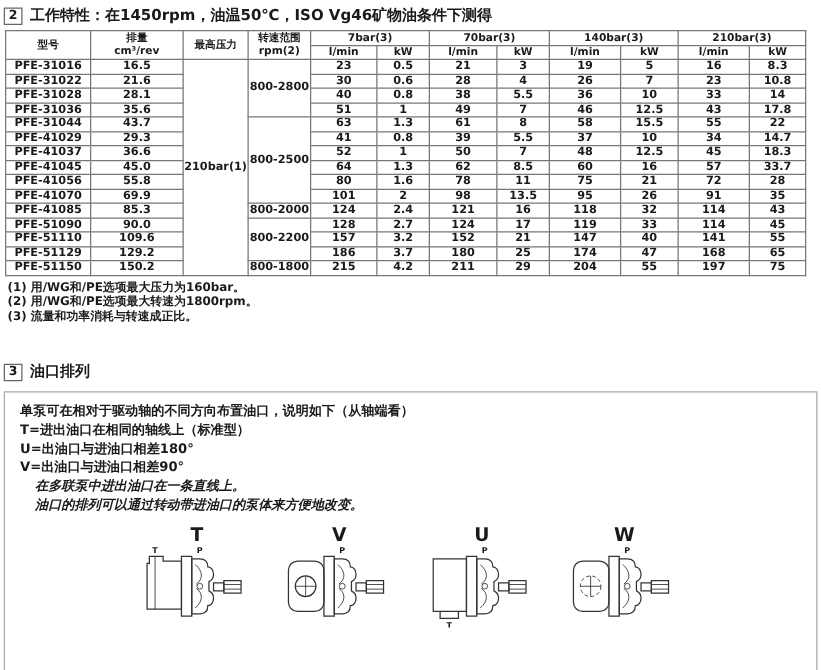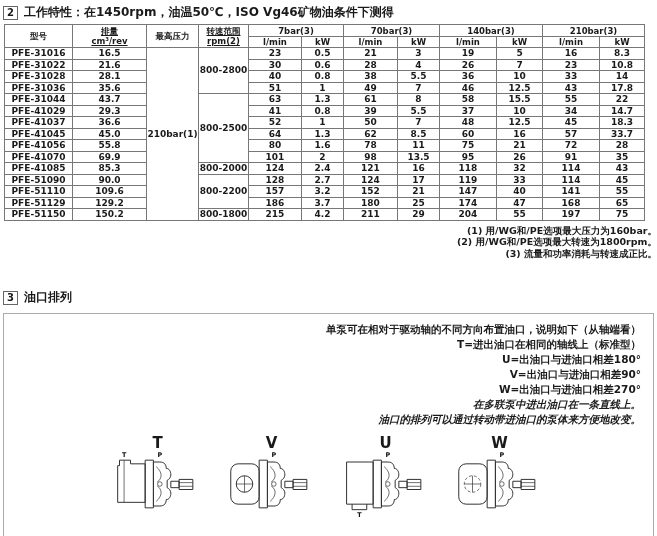--- a/index.html
+++ b/index.html
@@ -14,31 +14,31 @@
   .sec-title { font-size:12px; font-weight:bold; }
 
   
   table.spec { border-collapse:collapse; table-layout:fixed; margin-left:4px; width:640px; }
   table.spec th, table.spec td { border:1px solid #777; text-align:center; vertical-align:middle;
               font-size:9px; font-weight:bold; padding:0; line-height:10.5px; height:10.5px;
               overflow:hidden; white-space:nowrap; }
   table.spec thead th { font-size:8.5px; line-height:10px; }
   table.spec thead tr.grp th { height:12px; }
   table.spec thead tr.sub th { height:11px; }
-  .two-line div { line-height:10px;text-decoration:underline; }
-
-  
-  .footnotes { margin:4px 0 0 6px;text-align:right; }
+  .two-line div { line-height:10px; }
+
+  
+  .footnotes { margin:4px 0 0 6px; }
   .footnotes div { font-size:9.5px; font-weight:bold; line-height:11.5px; }
 
   
   .sec3-head { margin-top:26px; }
   .port-box { border:1px solid #aaa; margin:4px 3px 0 3px; height:224px; padding:8px 12px 0 12px;
               background:#fff; }
-  .port-text div { font-size:10.5px; font-weight:600; line-height:15px;text-align:right; }
+  .port-text div { font-size:10.5px; font-weight:600; line-height:15px; }
   .port-text div.indent { padding-left:12px;font-style:italic; }
 
   
   .diagrams { display:flex; justify-content:center; gap:14px; margin-top:8px; }
   .diagram { width:100px; text-align:center; }
   .diagram .dtitle { font-size:15px; font-weight:bold; line-height:16px; }
   svg.pump { display:block; margin:0 auto; }
   svg.pump * { vector-effect:non-scaling-stroke; }
   .stroke { fill:none; stroke:#333; stroke-width:1; }
   .thin   { fill:none; stroke:#333; stroke-width:0.7; }
@@ -297,21 +297,20 @@
     <span class="num-box">3</span>
     <span class="sec-title">油口排列</span>
   </div>
 
   <div class="port-box">
     <div class="port-text">
         <div>单泵可在相对于驱动轴的不同方向布置油口，说明如下（从轴端看）</div>
         <div>T=进出油口在相同的轴线上（标准型）</div>
         <div>U=出油口与进油口相差180°</div>
         <div>V=出油口与进油口相差90°</div>
-        <div>W=出油口与进油口相差270°</div>
         <div class="indent">在多联泵中进出油口在一条直线上。</div>
         <div class="indent">油口的排列可以通过转动带进油口的泵体来方便地改变。</div>
       </div>
 
     <div class="diagrams">
 
       <div class="diagram">
         <div class="dtitle">T</div>
         <svg class="pump" width="96" height="66" viewBox="0 0 96 72">
           <text x="11" y="7" text-anchor="middle">T</text>

